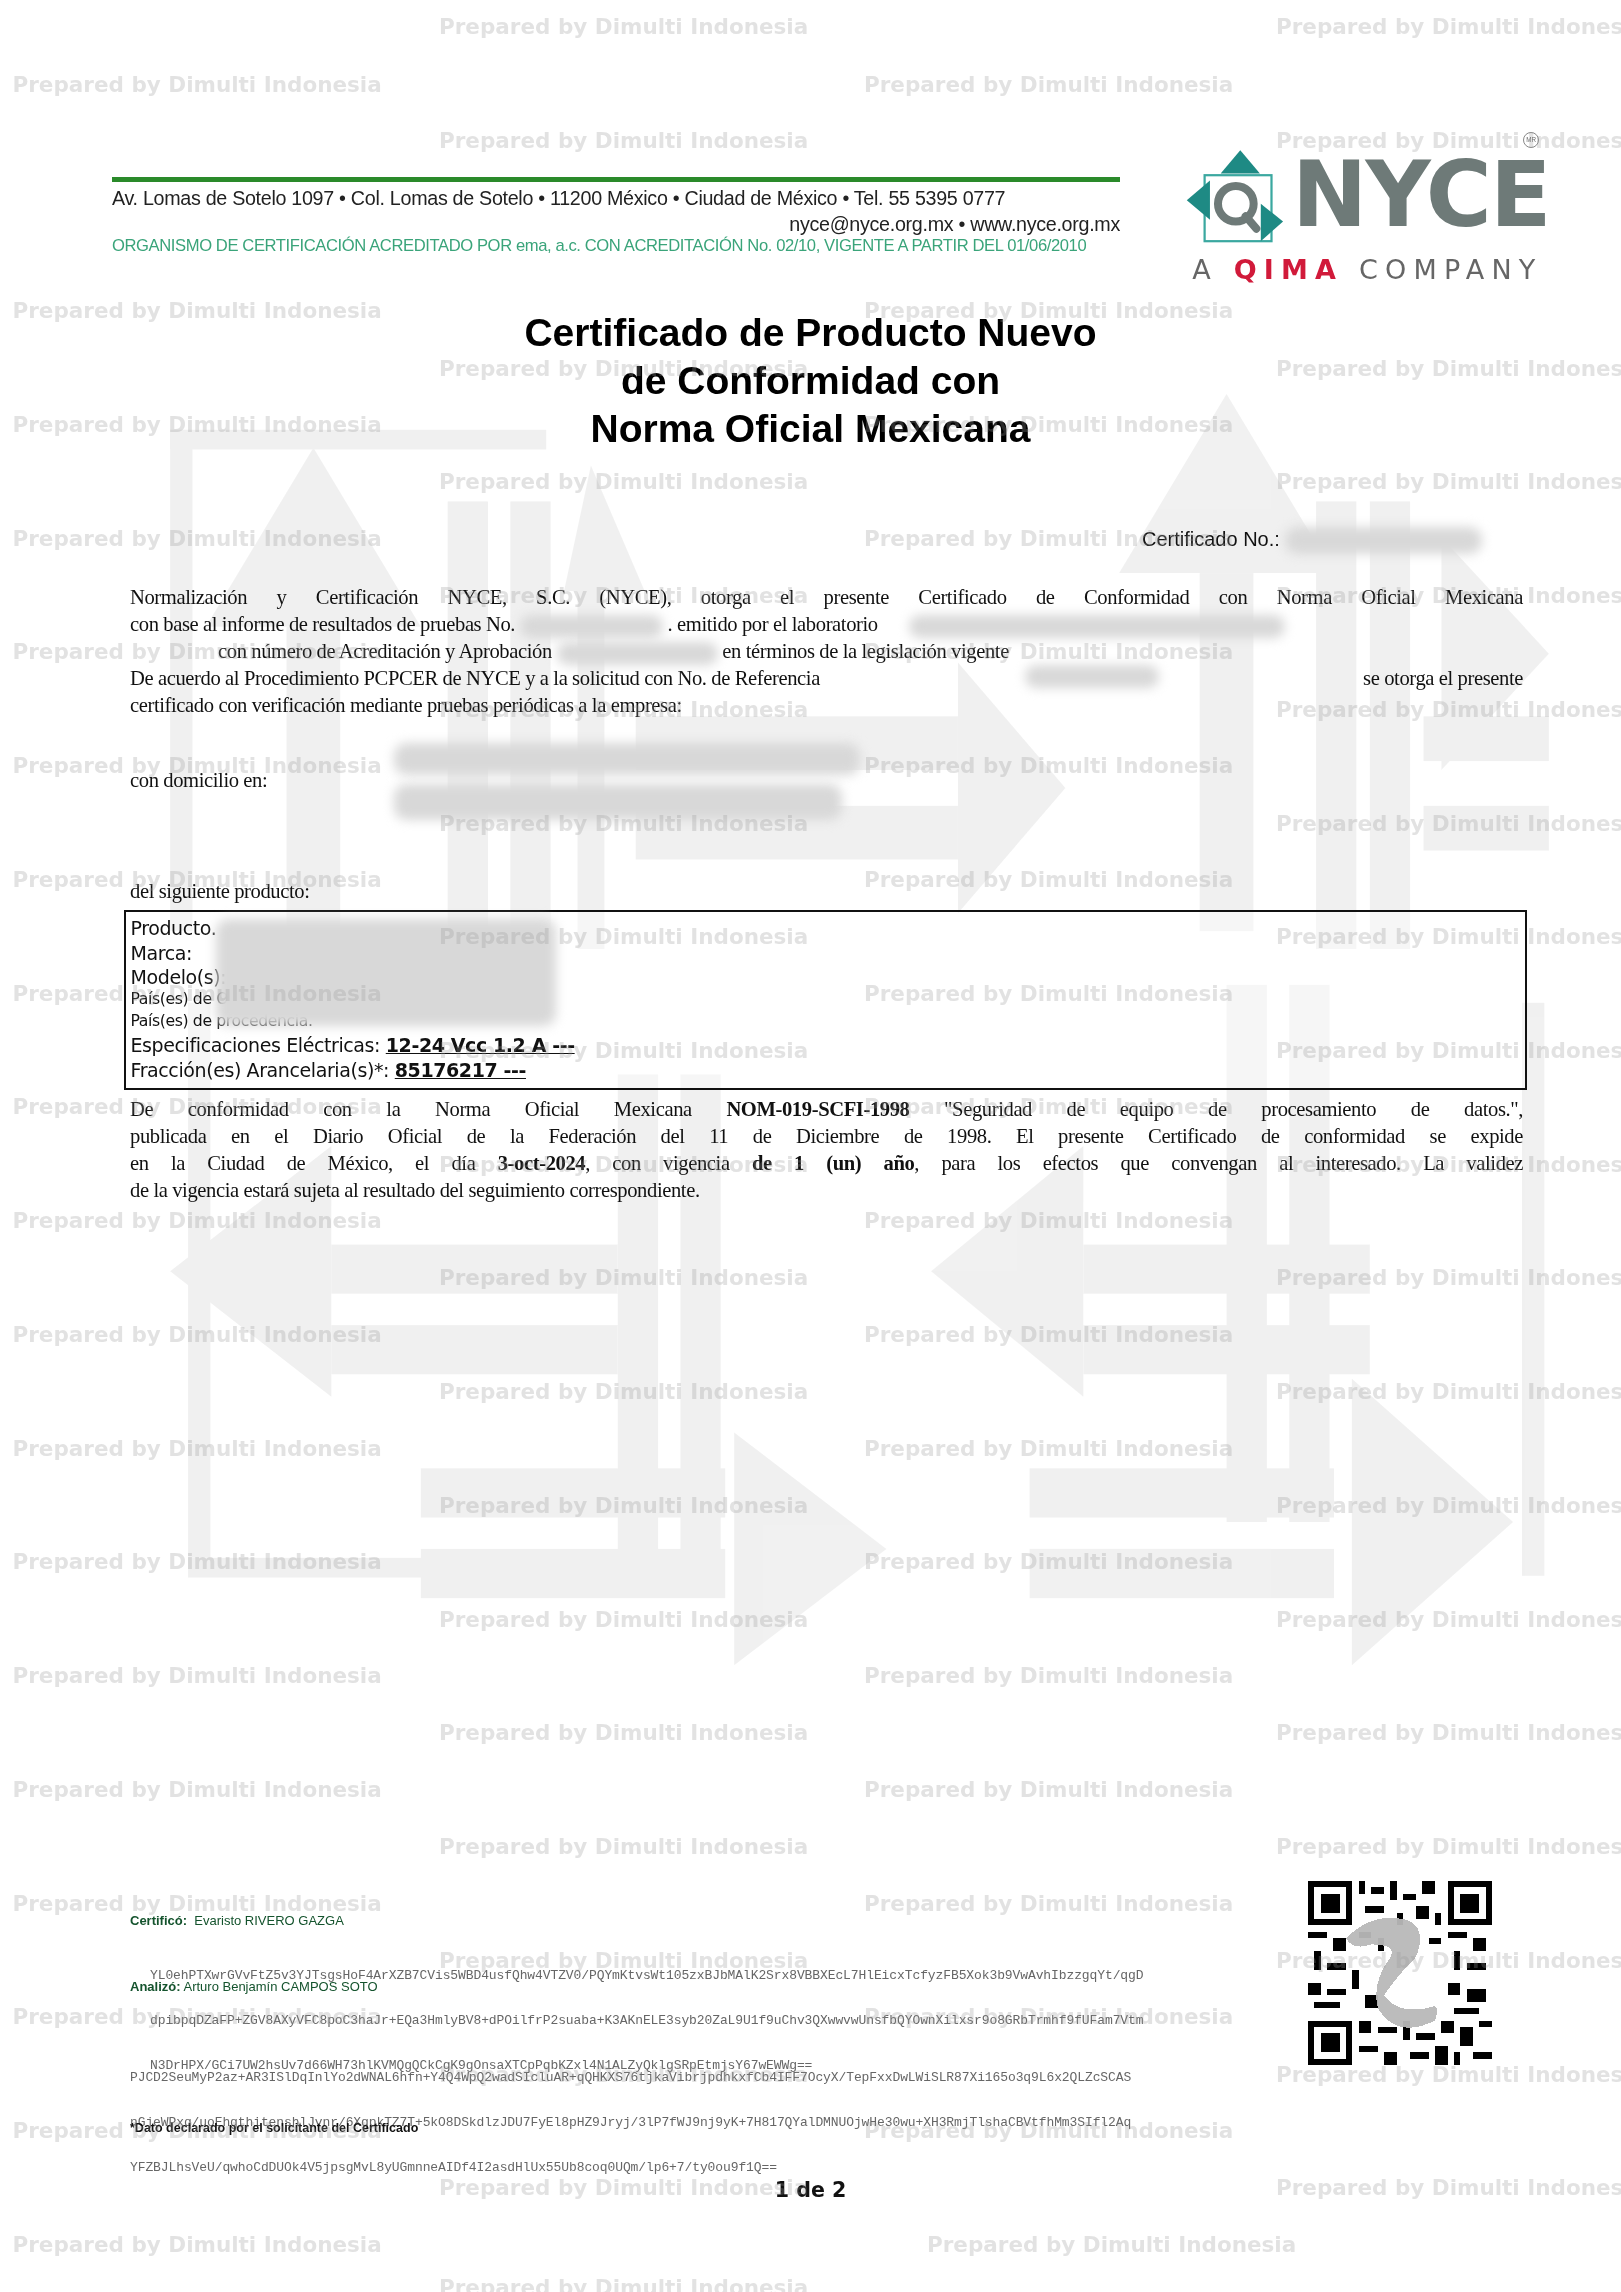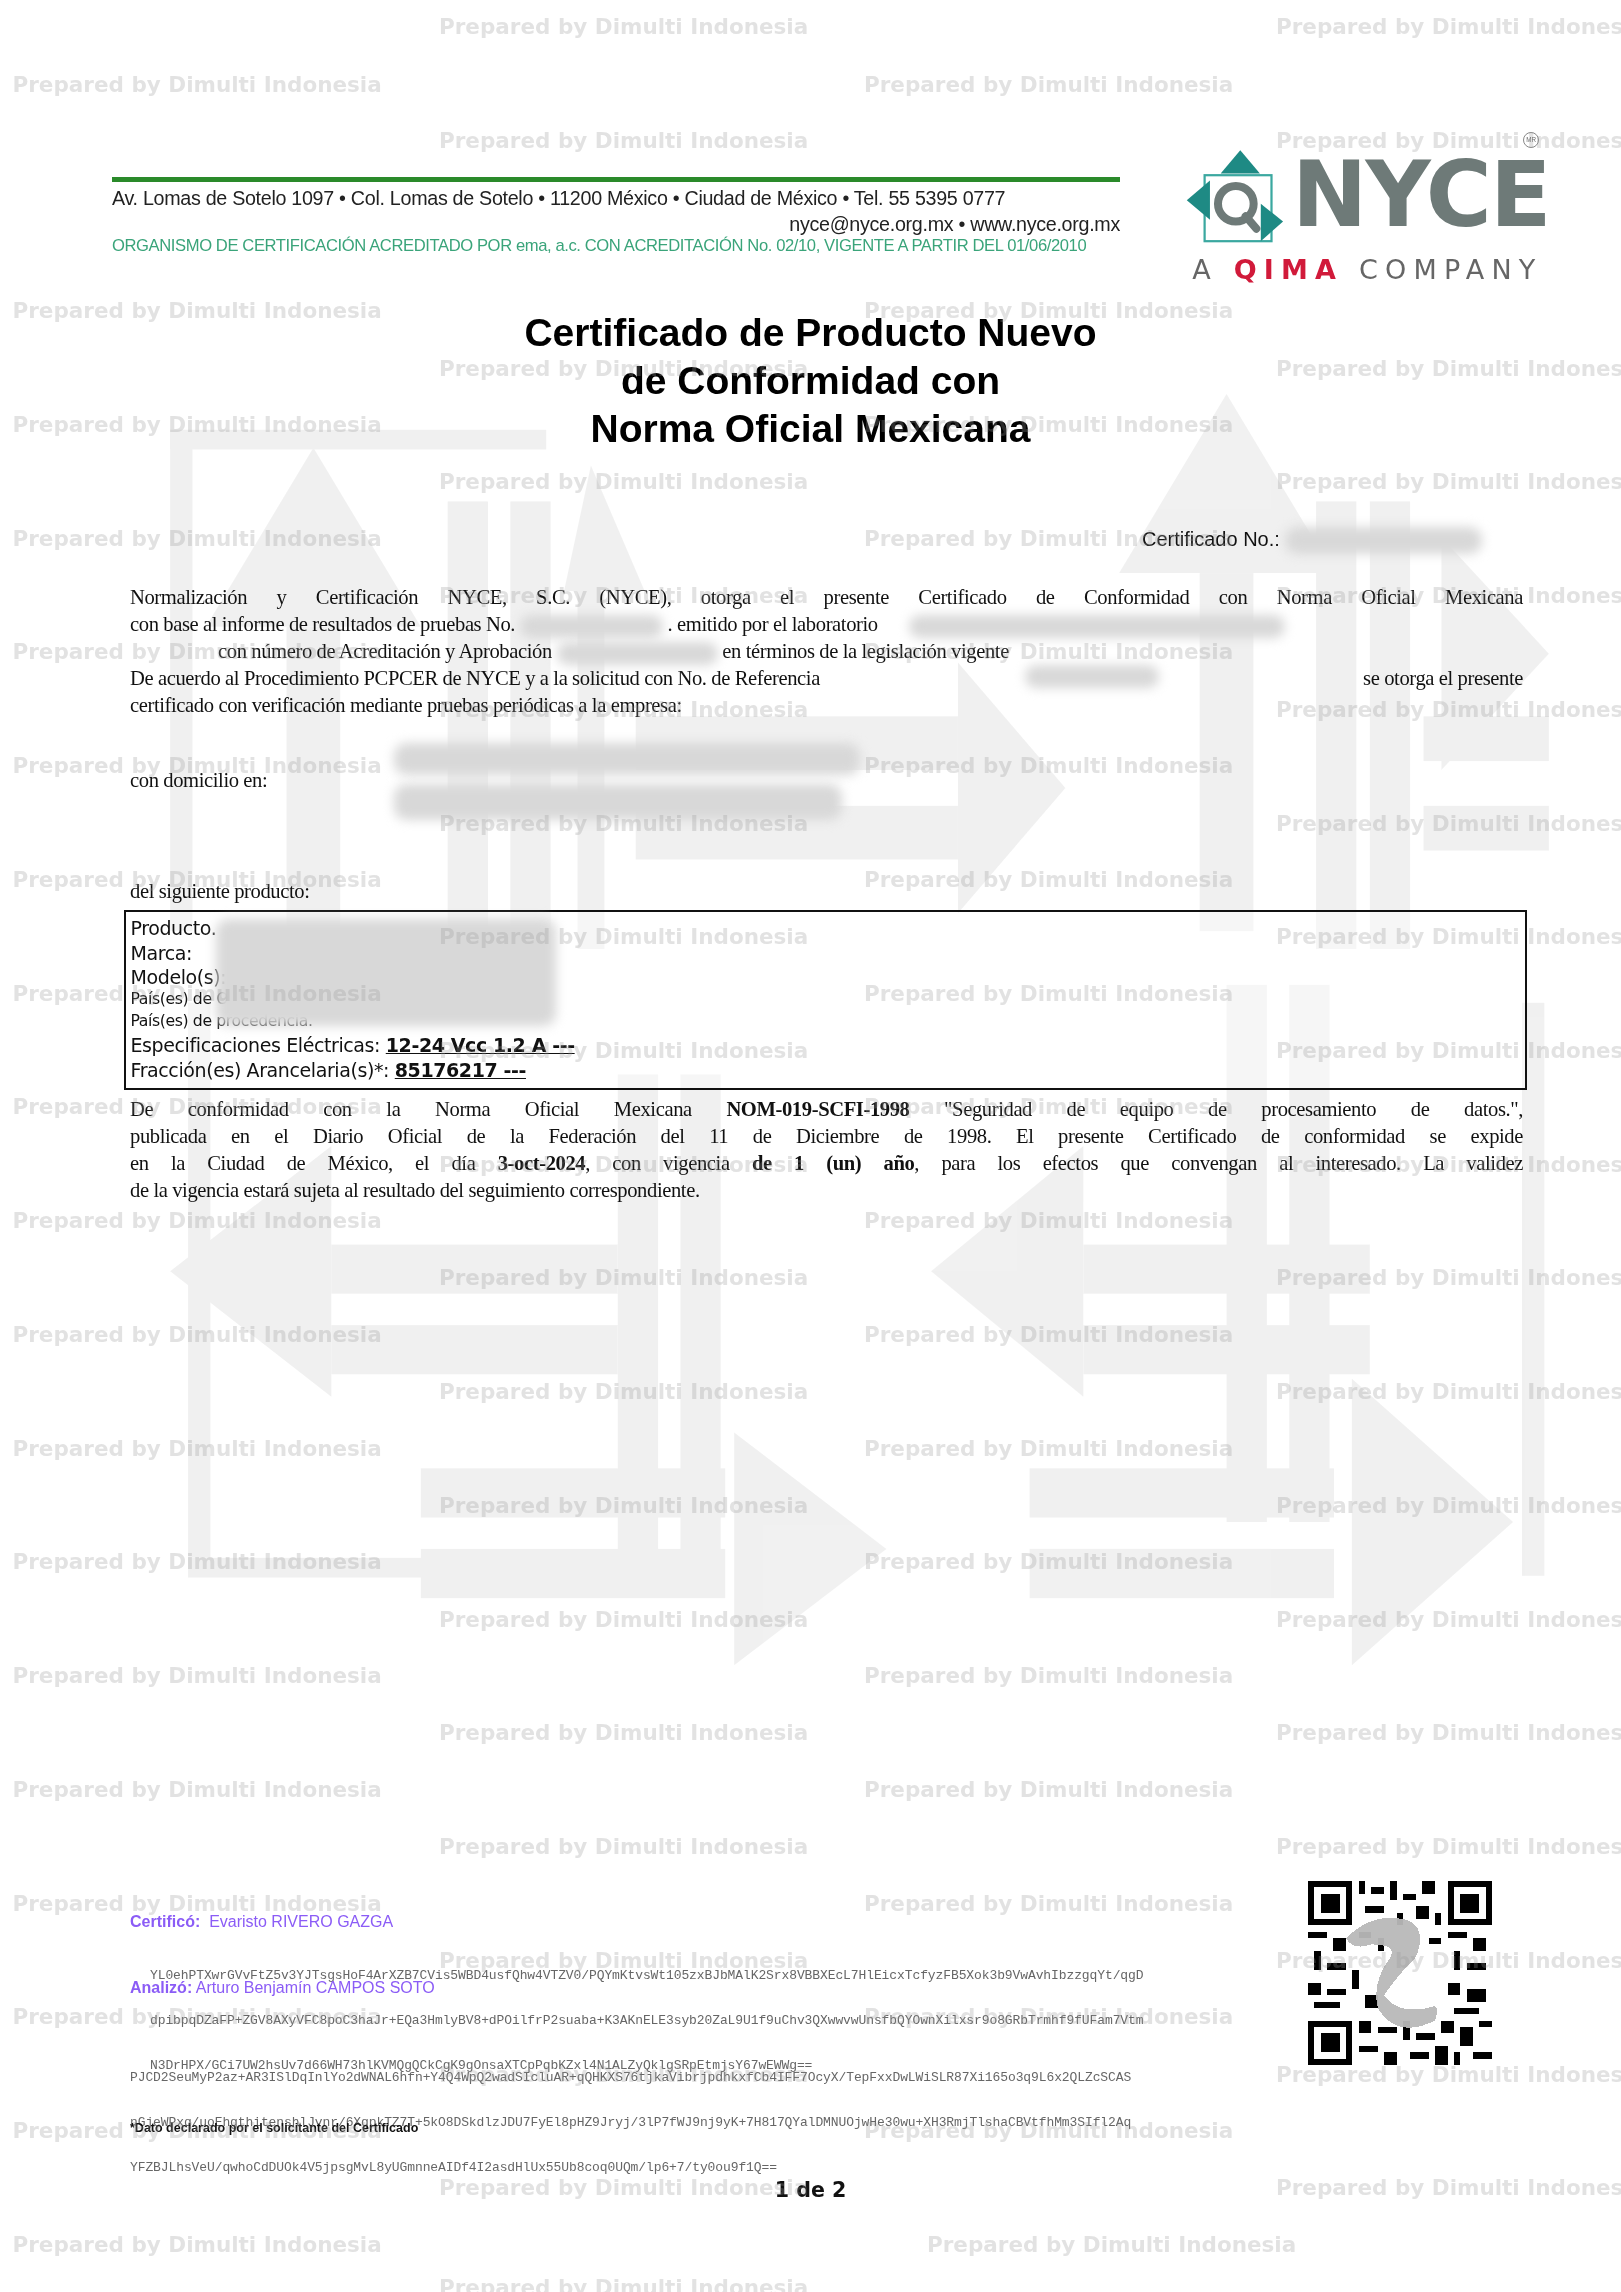--- a/index.html
+++ b/index.html
@@ -47,21 +47,21 @@
   .just { text-align:justify; text-align-last:justify; }
   .bold { font-weight:bold; }
 
   
   .pbox { position:absolute; left:124px; top:910px; width:1399px; height:176px; border:2.2px solid #111;
           background:rgba(255,255,255,0.4); }
   .prow { position:absolute; left:4.5px; font-family:"DejaVu Sans", sans-serif; color:#111; white-space:nowrap; letter-spacing:-0.4px; }
   .uval { font-weight:bold; text-decoration:underline; }
 
   
-  .sig-label { position:absolute; left:130px; font-size:16px; color:#8b5cf6; }
+  .sig-label { position:absolute; left:130px; font-size:13px; color:#14532d; }
   .hash { position:absolute; left:130px; font-family:"Liberation Mono", monospace; font-size:13px;
           line-height:15px; color:#666; white-space:pre; letter-spacing:-0.1px; }
   .note { position:absolute; left:130px; top:2121px; font-size:12.5px; font-weight:bold; color:#111; }
   .pageno { position:absolute; left:0; width:1621px; top:2178px; text-align:center; font-family:"DejaVu Sans", sans-serif;
             font-weight:bold; font-size:20.6px; color:#111; }
   .qr { position:absolute; left:1308px; top:1881px; width:184px; height:184px; }
 </style>
 </head>
 <body>
 

